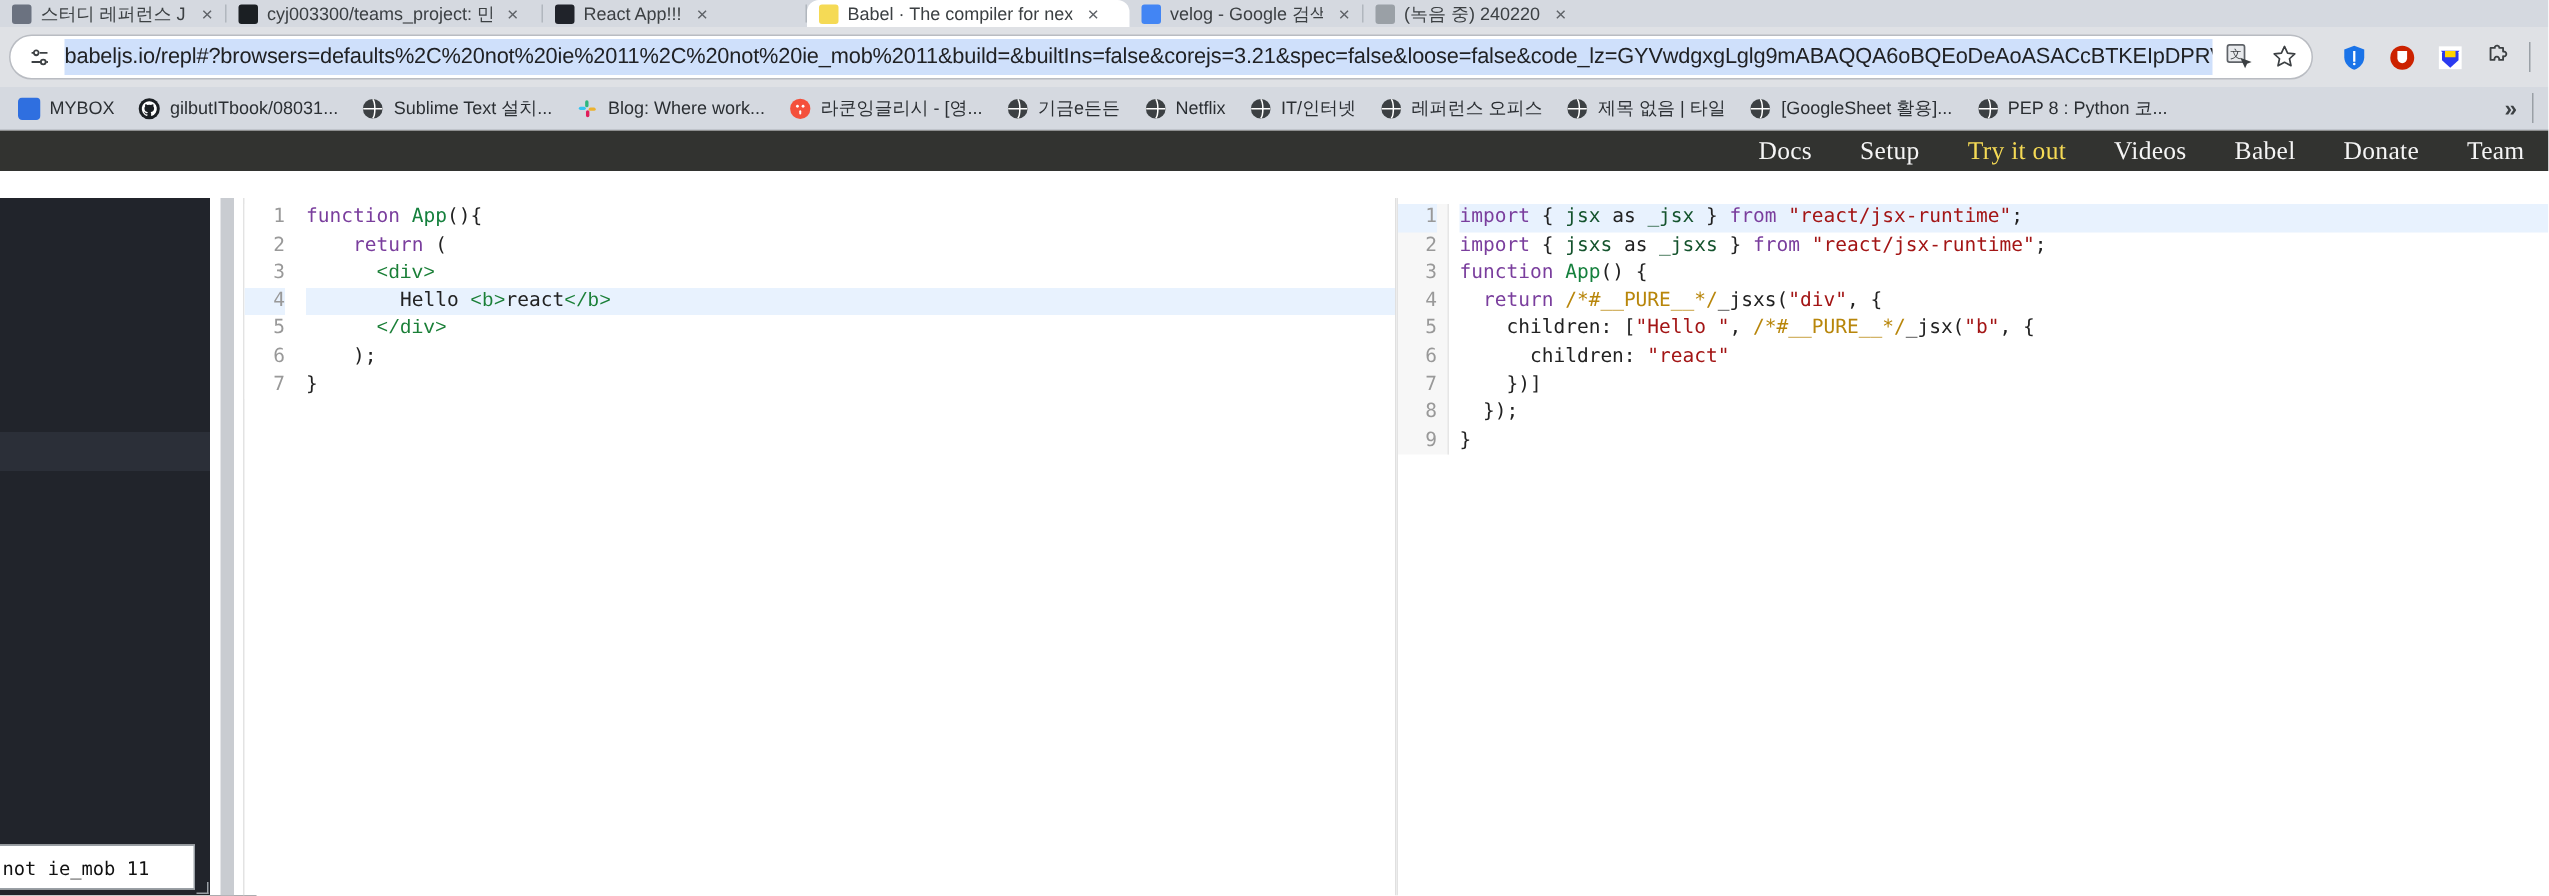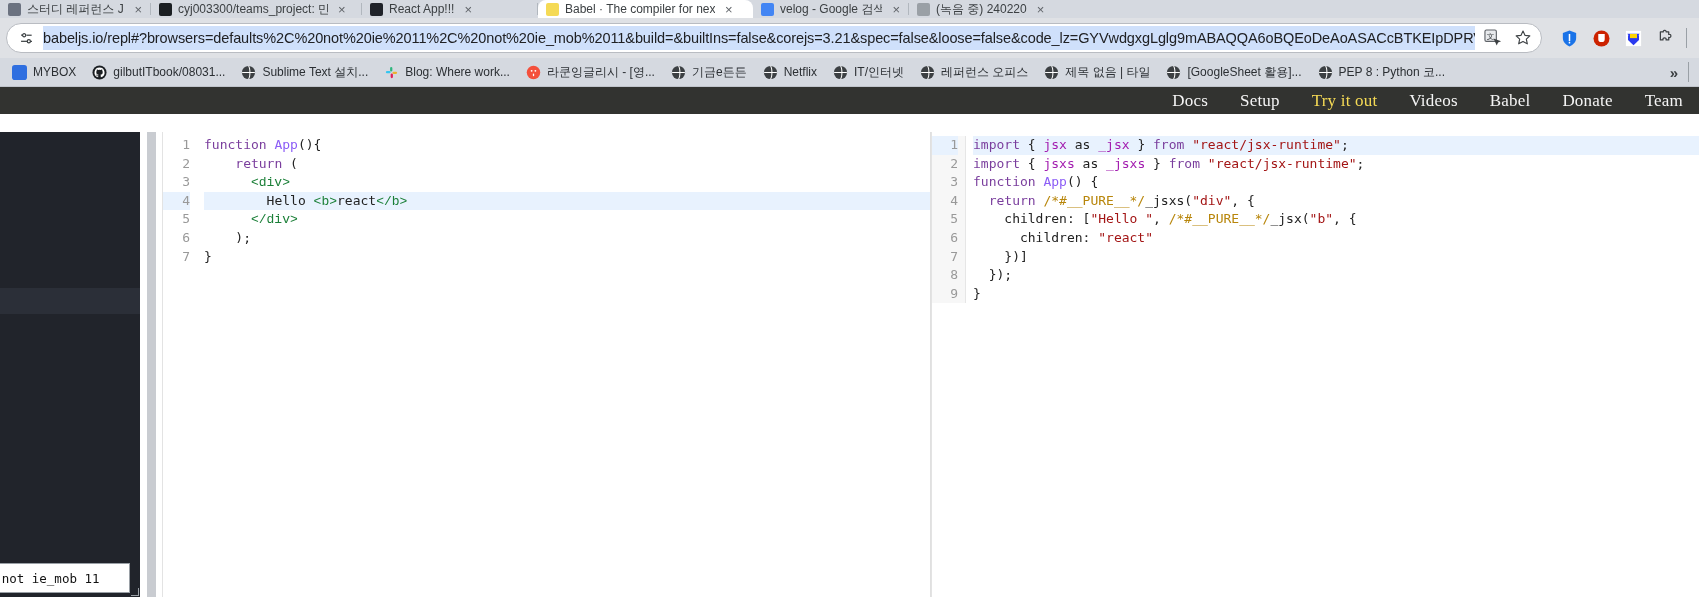--- a/index.html
+++ b/index.html
@@ -250,26 +250,26 @@
     background: #ffffff;
   }
   .editor.right .gutter-nums { background: #f7f7f7; border-right: 1px solid #e6e6e6; }
   .code-lines { flex: 1 1 auto; white-space: pre; padding-left: 7px; }
   .ln { height: 18.6px; }
   .ln.hl { background: #e8f2fe; }
   .gutter-nums .ln.hl { background: #e8f2fe; }
 
   
   .kw   { color: #7a3e9d; }   
-  .fn   { color: #8b5cf6; }   
+  .fn   { color: #15803d; }   
   .pl   { color: #222222; }   
   .tag  { color: #1a7f37; font-family: Liberation Mono, monospace; }   
   .str  { color: #a31515; }   
   .cmt  { color: #b8860b; }
-  .atr  { color: #a21caf; }
+  .atr  { color: #14532d; }
 
   
   .panel-div {
     width: 1px; background: #e0e0e0; flex: 0 0 1px;
   }
 </style>
 </head>
 <body>
 
 <div id="browser">

